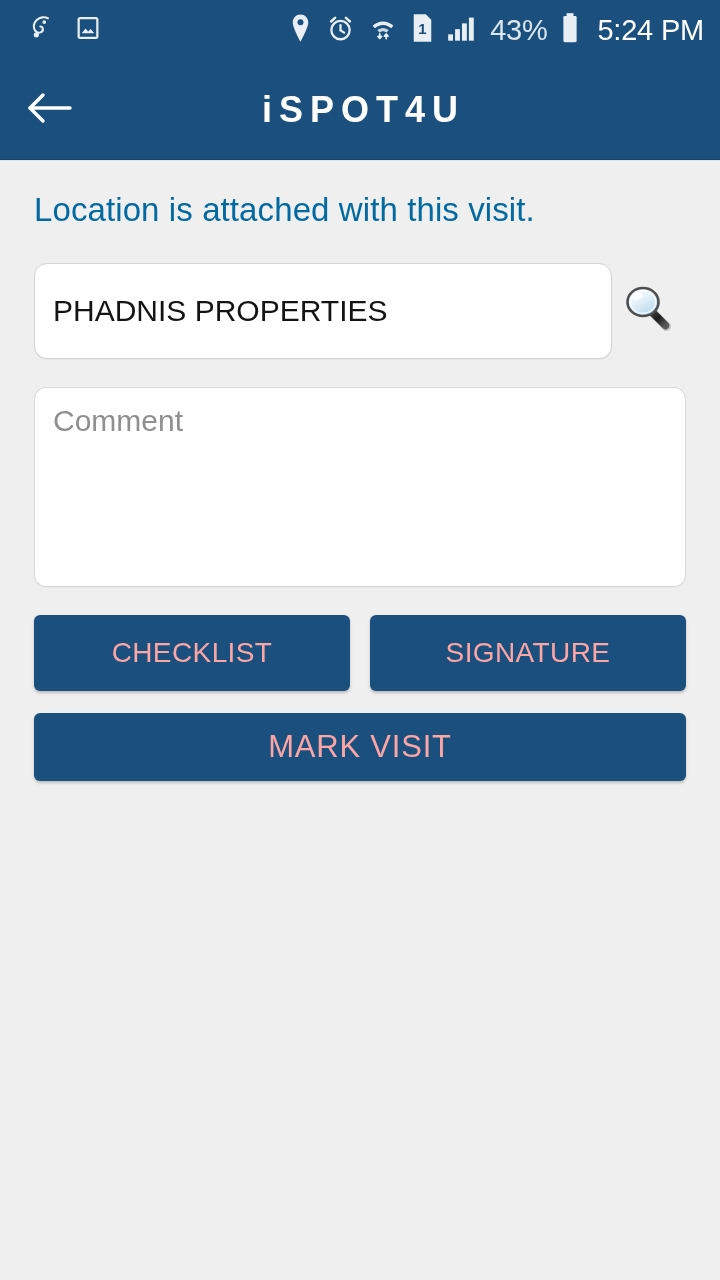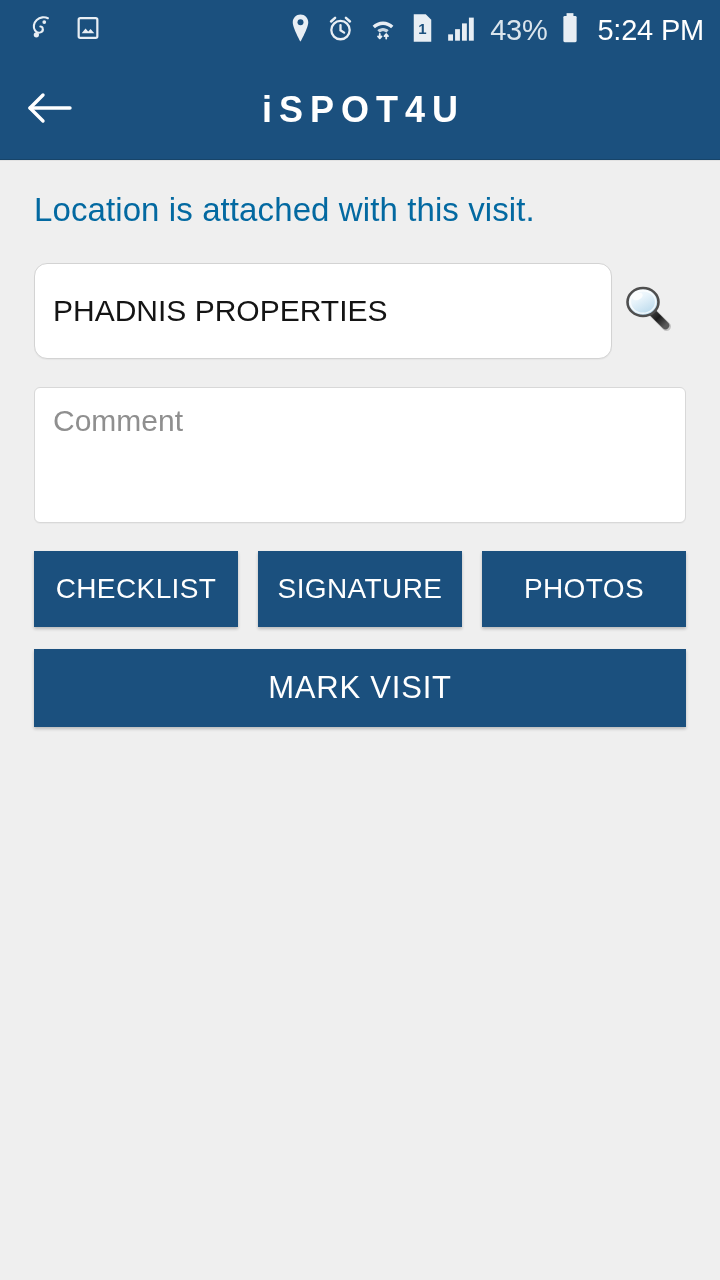--- a/index.html
+++ b/index.html
@@ -147,25 +147,25 @@
     align-items: center;
     justify-content: center;
     cursor: pointer;
     flex: 0 0 70px;
   }
 
   
   .comment-box {
     display: block;
     width: 100%;
-    height: 136px;
+    height: 200px;
     margin-top: 28px;
     background: #ffffff;
     border: 1px solid #d8d8d8;
-    border-radius: 6px;
+    border-radius: 12px;
     font-family: "Liberation Sans", sans-serif;
     font-size: 30px;
     color: #222;
     padding: 16px 18px;
     resize: none;
     outline: none;
     box-shadow: 0 1px 1px rgba(0,0,0,0.03);
   }
 
   .comment-box::placeholder {
@@ -176,36 +176,36 @@
   .btn-row {
     display: flex;
     gap: 20px;
     margin-top: 28px;
   }
 
   .btn {
     flex: 1 1 0;
     height: 76px;
     background: #1b507e;
-    color: #ffffff;
+    color: #fca5a5;
     border: none;
-    border-radius: 0;
+    border-radius: 6px;
     font-family: "Liberation Sans", sans-serif;
     font-size: 28px;
     letter-spacing: 0.4px;
     cursor: pointer;
     box-shadow: 0 2px 3px rgba(0,0,0,0.22);
     display: flex;
     align-items: center;
     justify-content: center;
   }
 
   .btn-wide {
     width: 100%;
-    height: 78px;
+    height: 68px;
     margin-top: 22px;
     font-size: 31px;
     letter-spacing: 0.8px;
   }
 </style>
 </head>
 <body>
 
 <div class="phone">
 
@@ -315,19 +315,18 @@
           </svg>
         </span>
       </div>
     </div>
 
     <textarea class="comment-box" placeholder="Comment" style=""></textarea>
 
     <div class="btn-row">
       <button class="btn">CHECKLIST</button>
       <button class="btn">SIGNATURE</button>
-      <button class="btn">PHOTOS</button>
     </div>
 
     <button class="btn btn-wide">MARK VISIT</button>
 
   </div>
 </div>
 
 </body></html>

